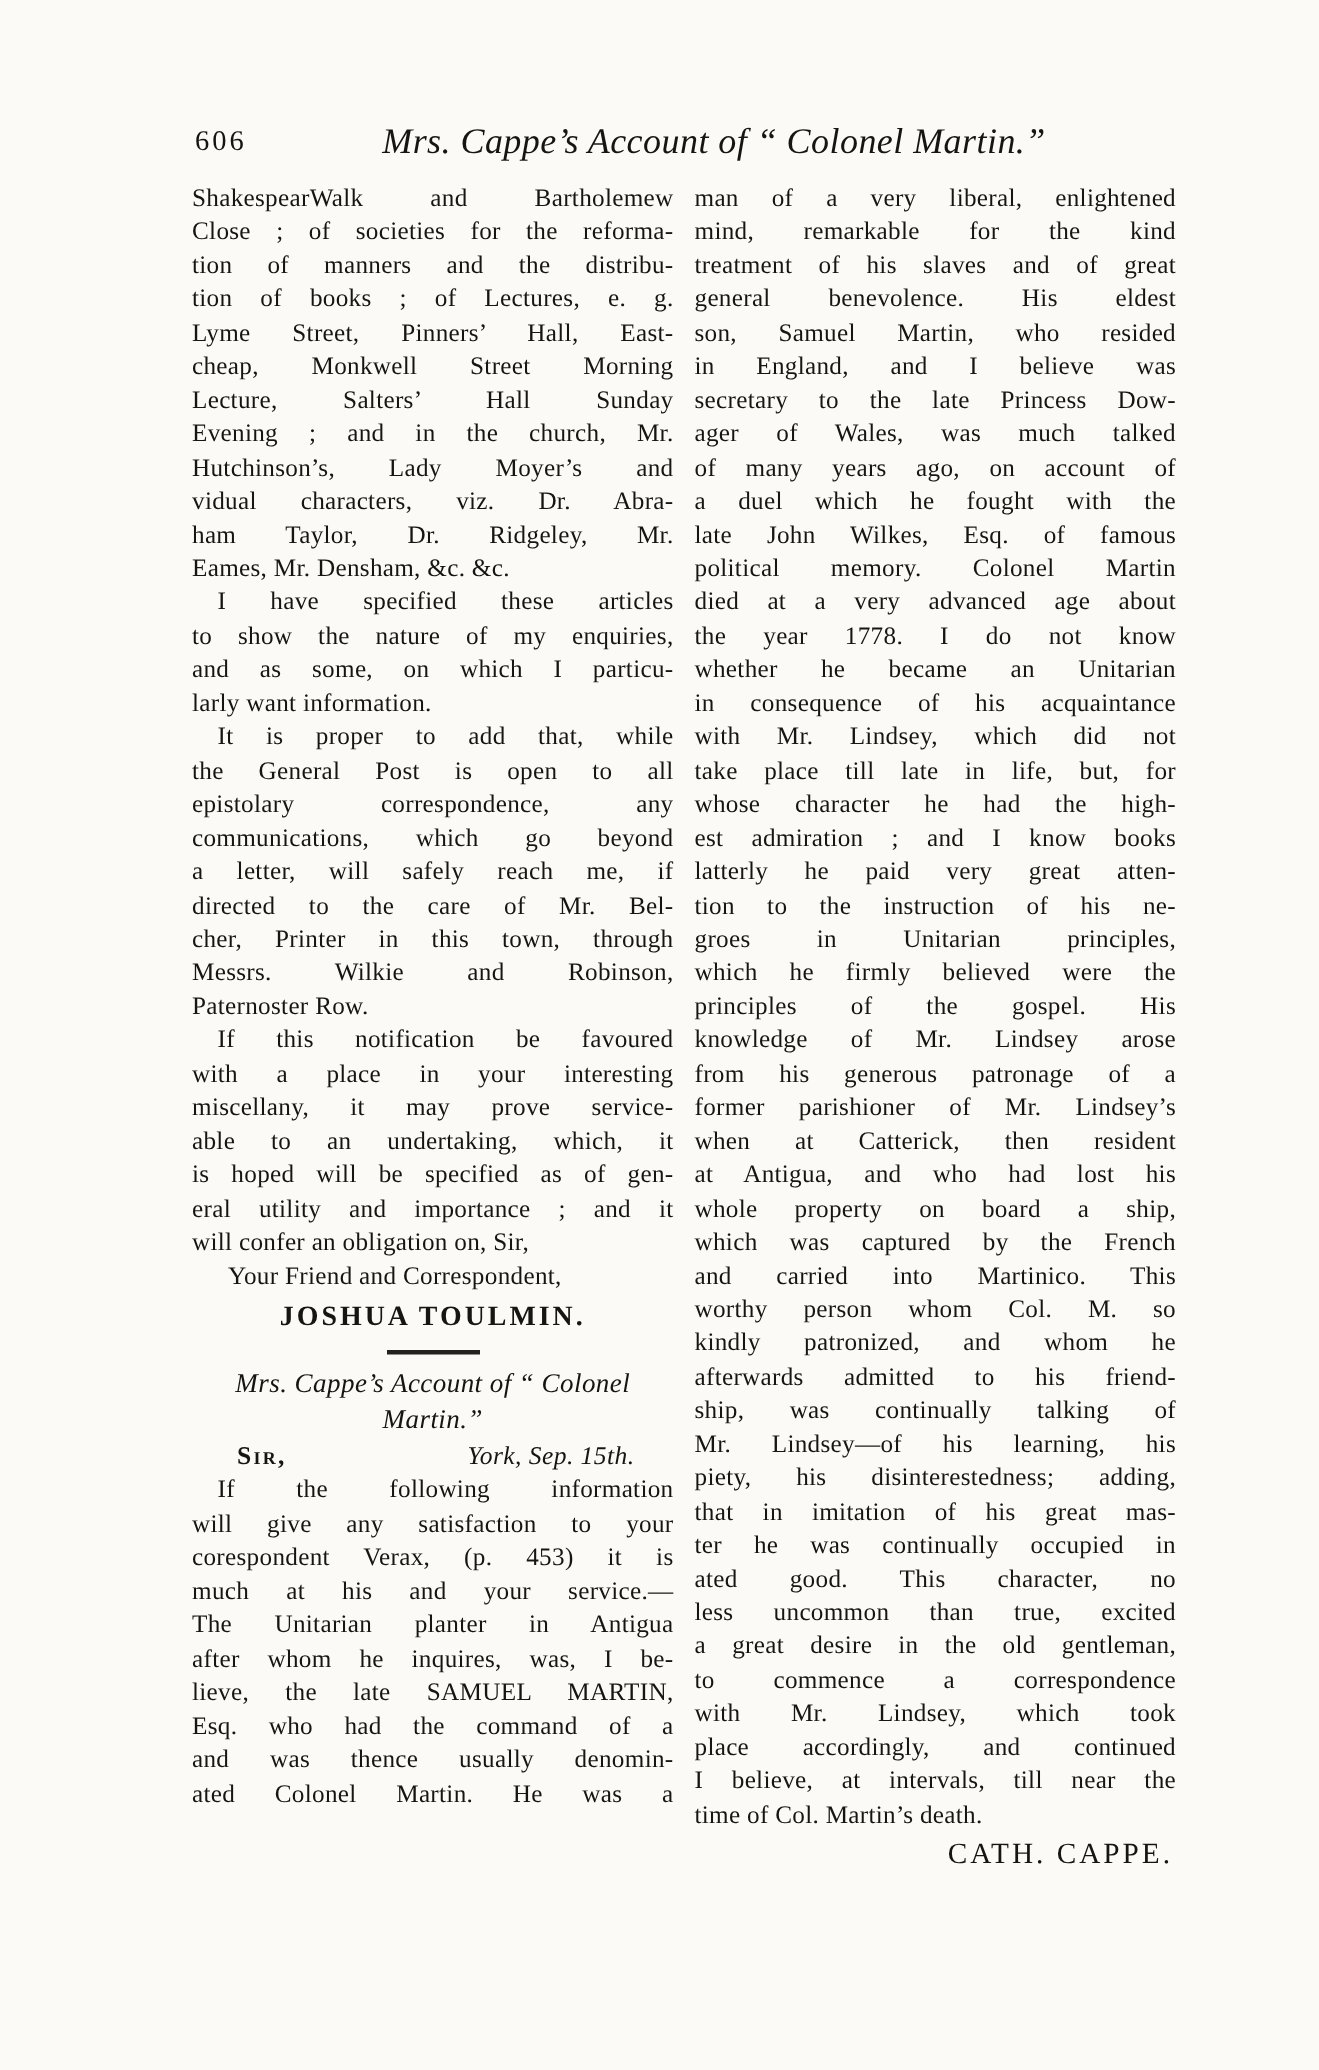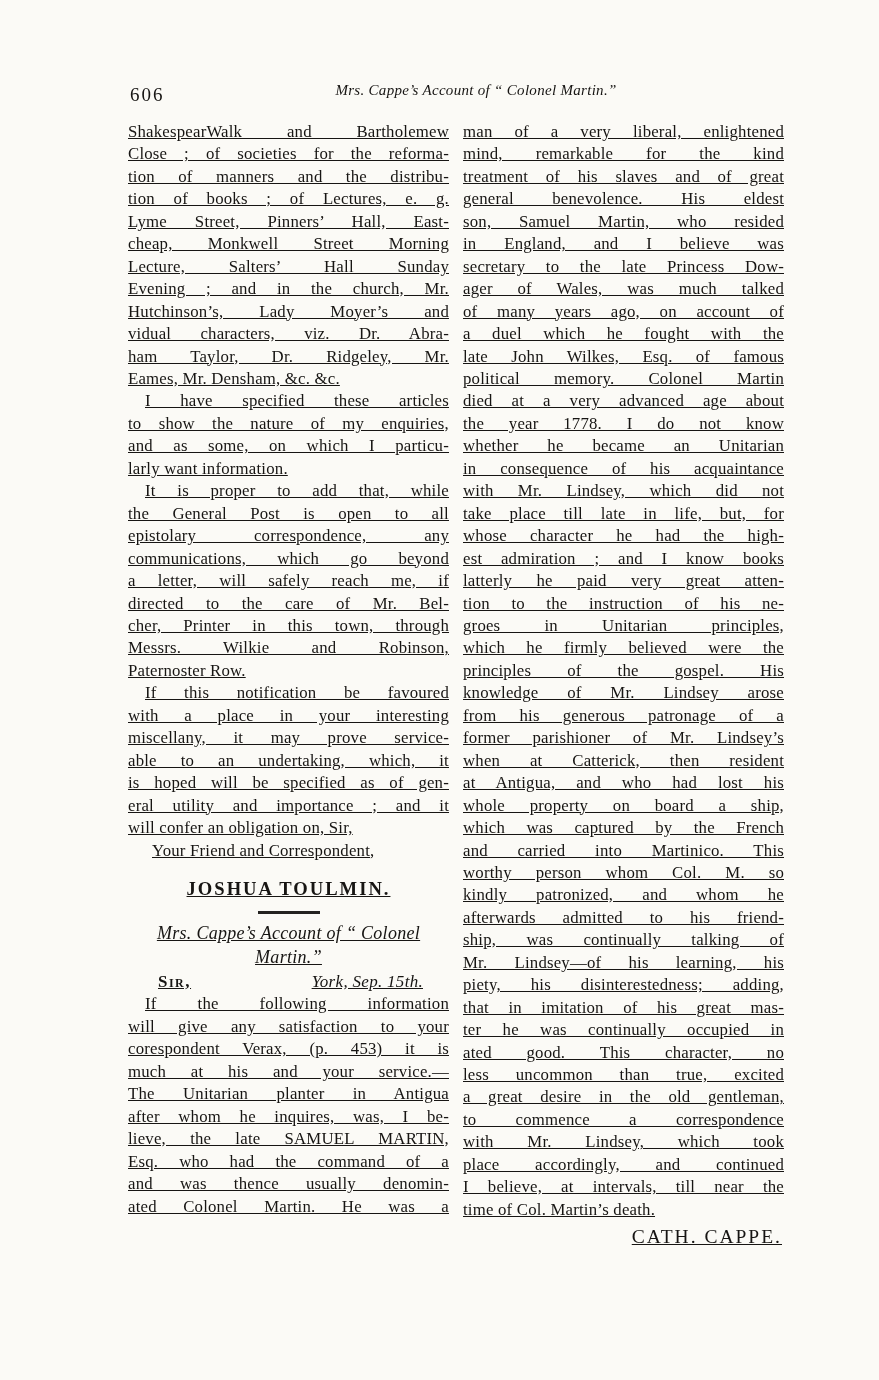--- a/index.html
+++ b/index.html
@@ -13,46 +13,46 @@
   }
   .sheet { position:absolute; inset:0; }
 
   .header { position:absolute; top:82px; left:128px; width:656px; height:28px; }
   .page-number {
     position:absolute; left:2px; top:2px;
     font-size:19px; letter-spacing:2px;
   }
   .running-title {
     position:absolute; left:60px; right:20px; top:0;
-    text-align:center; font-style:italic; font-size:15px;
+    text-align:center; font-style:italic; font-size:24px;
     letter-spacing:.3px;
   }
 
   .columns {
     position:absolute; top:121px; left:128px; width:656px;
-    display:flex; gap:14px; align-items:flex-start;text-decoration:underline;
+    display:flex; gap:14px; align-items:flex-start;
   }
   .col { width:321px; }
 
   .line {
     font-size:16.8px; line-height:22.45px;
     text-align:justify; text-align-last:justify;
     letter-spacing:.2px;
   }
   .line.short { text-align:center; text-align-last:left; }
   .line.ind { text-indent:17px; }
 
   .line-indent1 {
     font-size:16.8px; line-height:22.45px; padding-left:24px;
     letter-spacing:.2px;
   }
 
   .center-caps {
     text-align:center; font-size:18.6px; line-height:25px;
-    letter-spacing:2px; margin-top:14px; font-weight:bold;
+    letter-spacing:2px; margin-top:3px; font-weight:bold;
   }
 
   .divider { width:62px; height:3px; background:#242220; margin:10px auto 7px; }
 
   .heading .hline {
     text-align:center; font-style:italic;
     font-size:18px; line-height:24.5px; letter-spacing:.3px;
   }
 
   .salutation {

